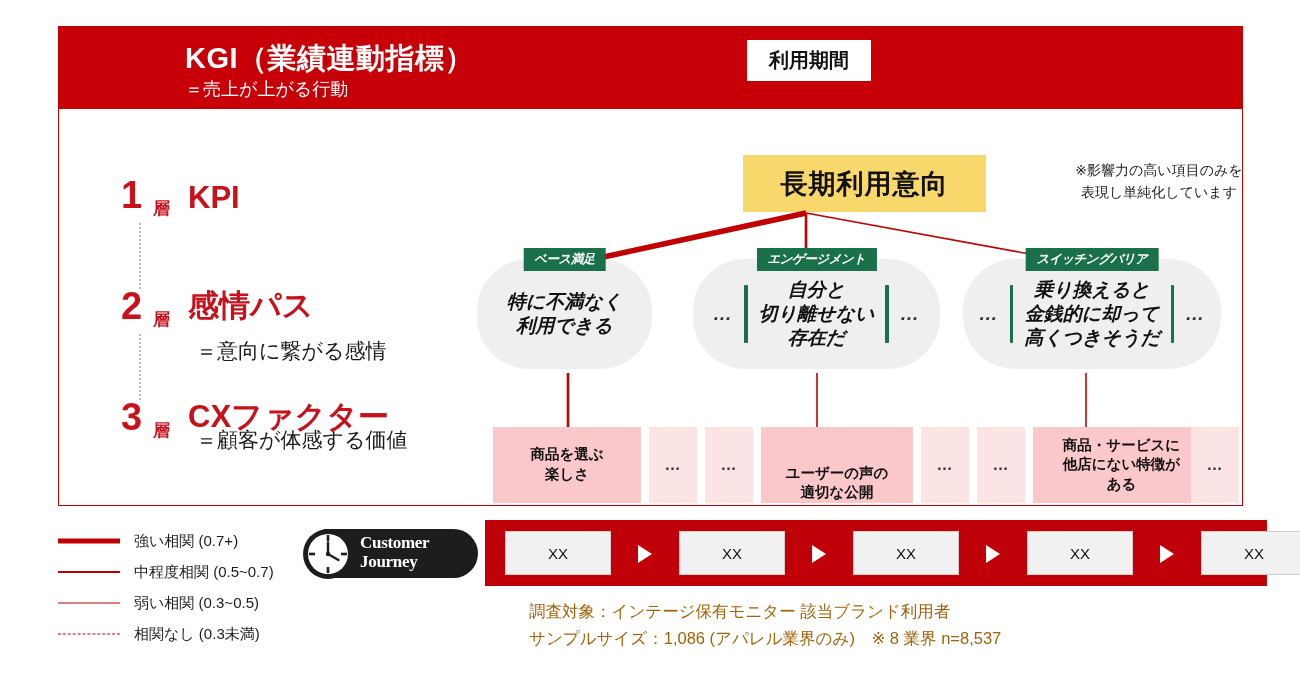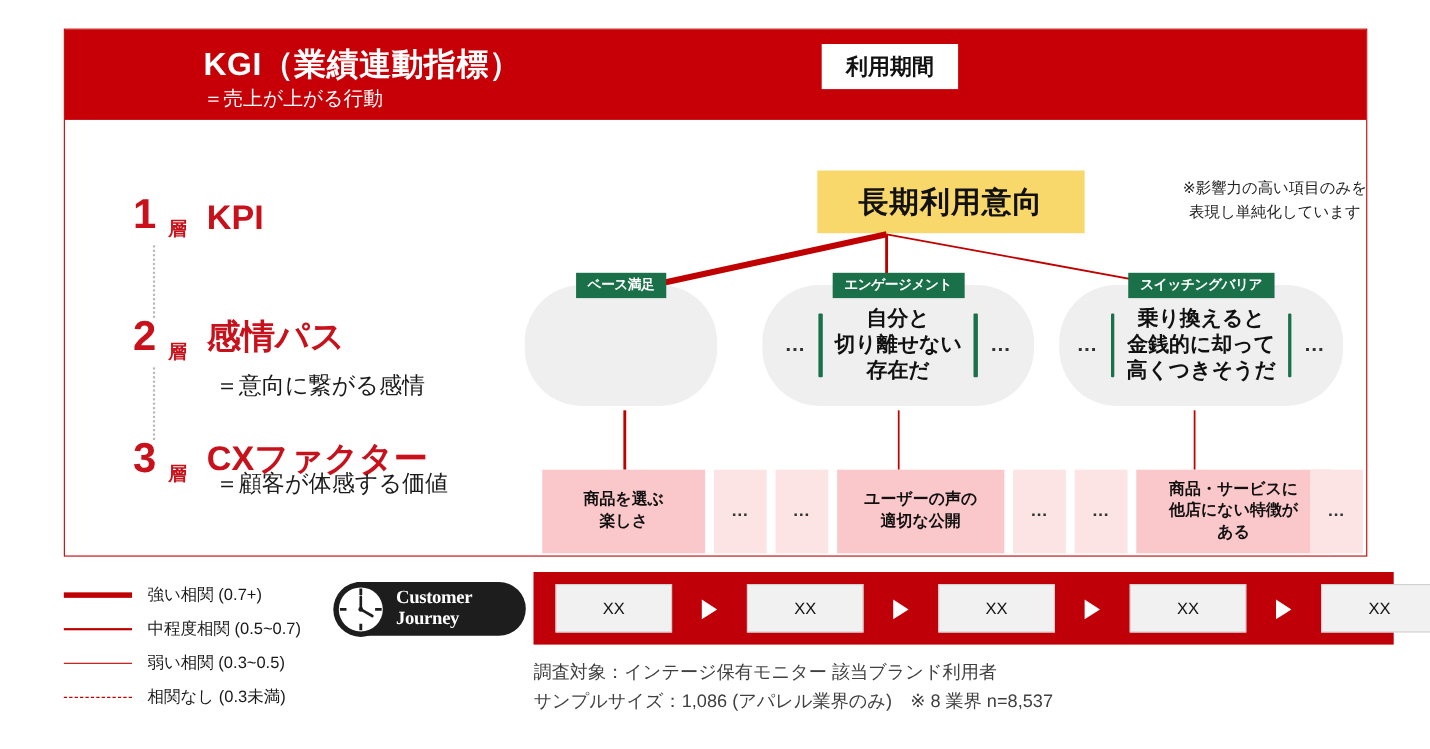--- a/index.html
+++ b/index.html
@@ -71,21 +71,21 @@
     color:#222;font-size:14px;line-height:1.55;text-align:center;
   }
 
   
   #links{position:absolute;left:0;top:0;width:1185px;height:480px;pointer-events:none;}
 
   
   .bubble{
     position:absolute;top:232px;height:110px;
     background:#efefef;border-radius:52px;
-    display:flex;align-items:center;justify-content:center;
+    display:flex;align-items:center;justify-content:center;font-style:italic;
   }
   .bub-tag{
     position:absolute;top:-11px;left:50%;transform:translateX(-50%);
     background:#1a7049;color:#ffffff;
     font-size:12.5px;font-weight:bold;white-space:nowrap;
     padding:3px 11px;letter-spacing:-0.5px;
   }
   .bub-inner{display:flex;align-items:center;justify-content:center;gap:11px;}
   .bub-text{
     color:#111;font-weight:bold;font-size:19px;line-height:1.28;text-align:center;
@@ -140,21 +140,21 @@
   }
   .jarrow{
     position:absolute;top:25px;width:0;height:0;
     border-left:14px solid #ffffff;
     border-top:9px solid transparent;
     border-bottom:9px solid transparent;
   }
 
   
   #footer{position:absolute;left:485px;top:598px;}
-  #footer div{font-size:16.5px;color:#404040;line-height:1.65;white-space:nowrap;}
+  #footer div{font-size:16.5px;color:#a16207;line-height:1.65;white-space:nowrap;margin-left:44px;}
 </style>
 </head>
 <body>
 
 <div id="card">
 
   <div id="header-bar">
     <div id="kgi-title">KGI（業績連動指標）</div>
     <div id="kgi-sub">＝売上が上がる行動</div>
     <div id="period-chip">利用期間</div>
@@ -189,20 +189,24 @@
     <line x1="747" y1="186" x2="747" y2="238" stroke="#c00000" stroke-width="2.6"></line>
     <line x1="747" y1="186" x2="1020" y2="236" stroke="#c00000" stroke-width="1.6"></line>
 
     <line x1="509" y1="346" x2="509" y2="400" stroke="#c00000" stroke-width="2.6"></line>
     <line x1="758" y1="346" x2="758" y2="400" stroke="#c00000" stroke-width="1.6"></line>
     <line x1="1027" y1="346" x2="1027" y2="400" stroke="#c00000" stroke-width="1.6"></line>
   </svg>
 
   <div class="bubble" style="left:418px;width:175px;">
     <div class="bub-tag">ベース満足</div>
+    <div class="bub-inner">
+      <div class="bub-text">特に不満なく
+利用できる</div>
+    </div>
   </div>
 
   <div class="bubble" style="left:634px;width:247px;">
     <div class="bub-tag">エンゲージメント</div>
     <div class="bub-inner">
       <div class="bub-ell">…</div>
       <div class="bub-sep"></div>
       <div class="bub-text">自分と
 切り離せない
 存在だ</div>
@@ -227,21 +231,21 @@
   <div class="cx filled" style="left:434px;width:148px;">
       <span>商品を選ぶ
 楽しさ</span>
     </div>
   <div class="cx empty" style="left:590px;width:48px;">
       <span>…</span>
     </div>
   <div class="cx empty" style="left:646px;width:48px;">
       <span>…</span>
     </div>
-  <div class="cx filled" style="left:702px;width:152px;">
+  <div class="cx filled" style="left:702px;width:152px;align-items:flex-end;">
       <span>ユーザーの声の
 適切な公開</span>
     </div>
   <div class="cx empty" style="left:862px;width:48px;">
       <span>…</span>
     </div>
   <div class="cx empty" style="left:918px;width:48px;">
       <span>…</span>
     </div>
   <div class="cx filled" style="left:974px;width:177px;">

